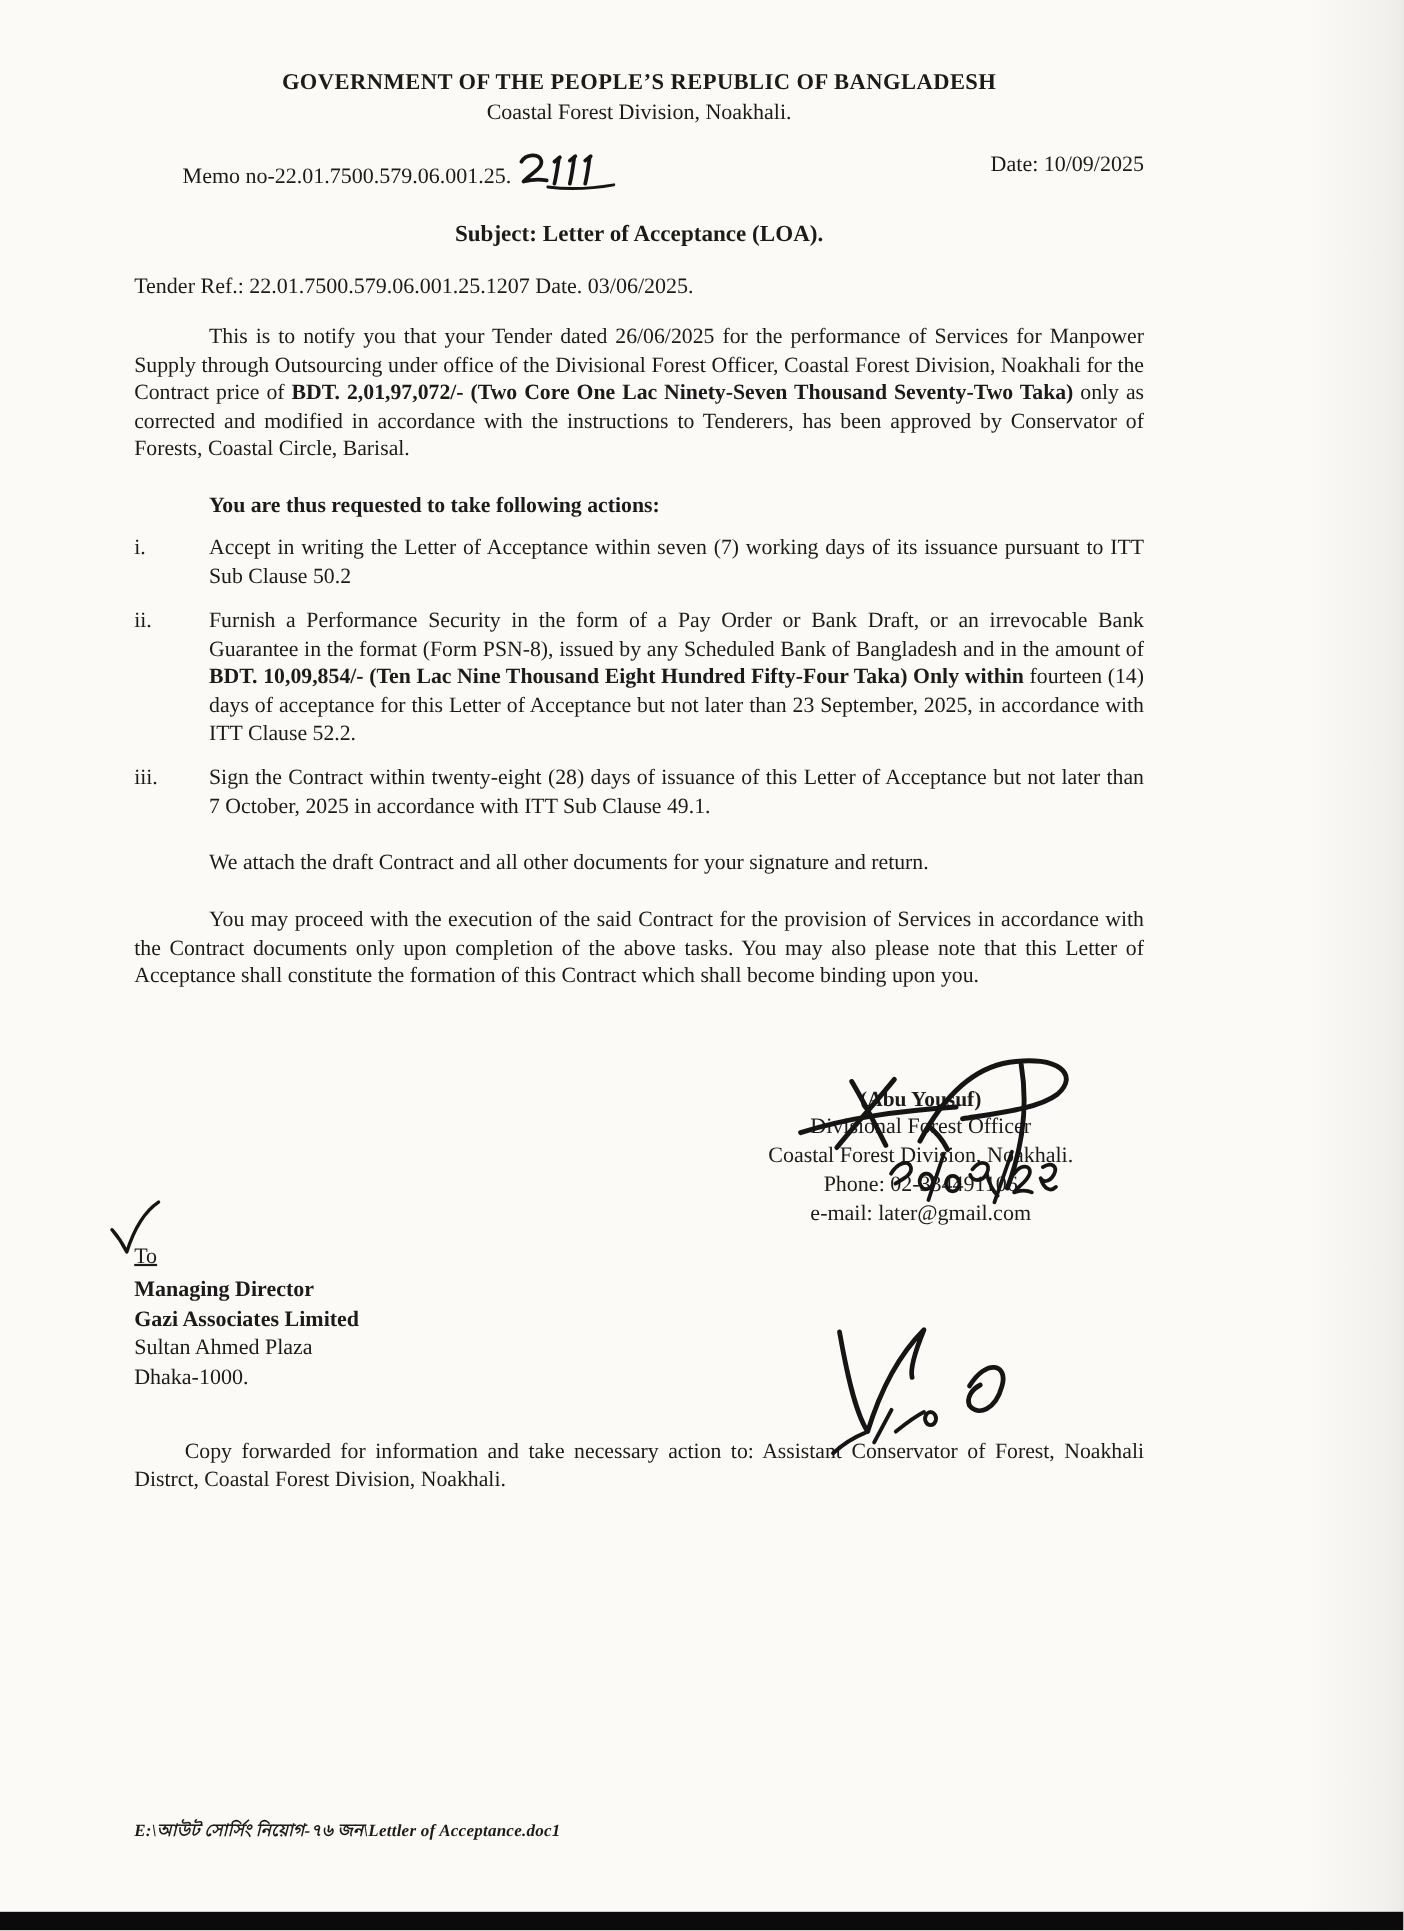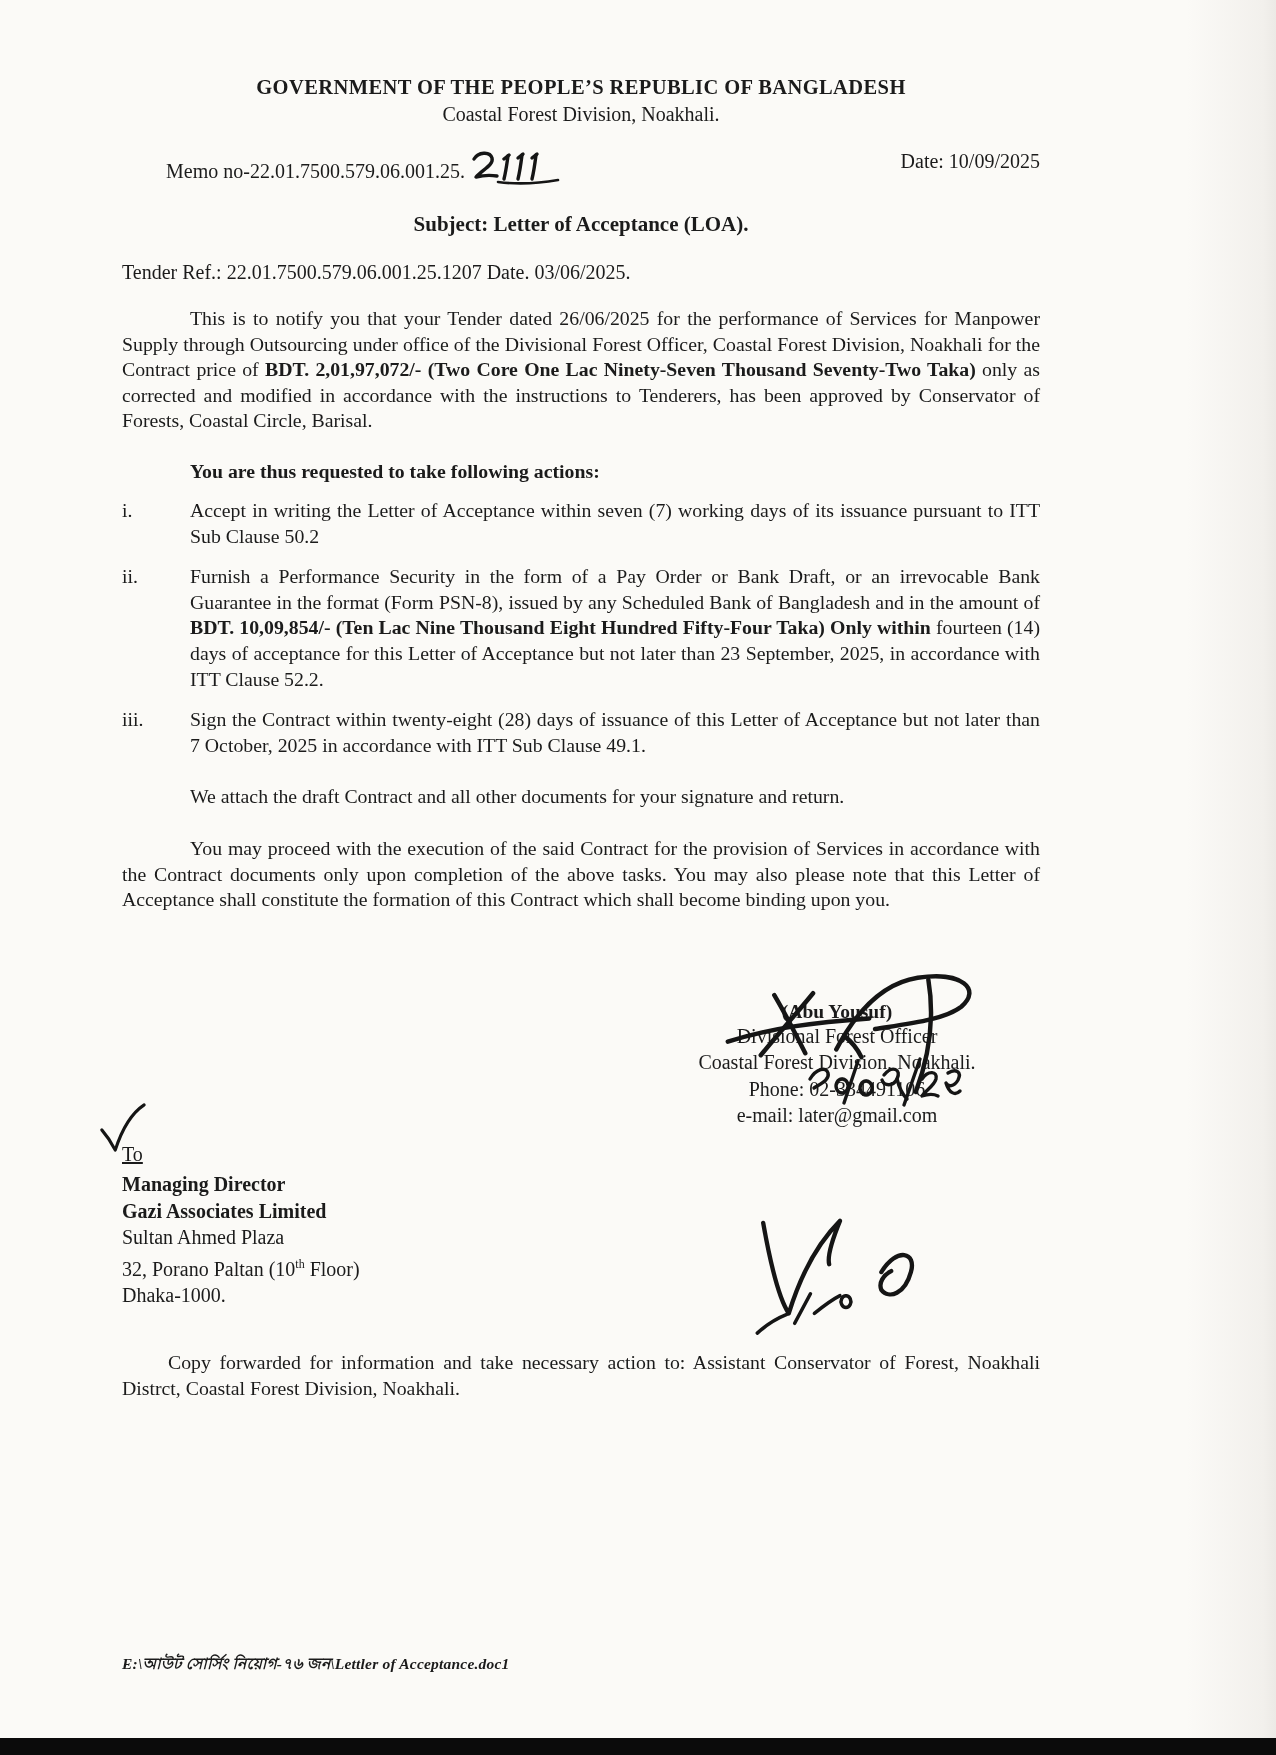--- a/index.html
+++ b/index.html
@@ -5,21 +5,21 @@
   html,body{margin:0;padding:0;background:#e8e6e2;}
   .page{
     position:relative;
     width:1276px;height:1755px;
     margin:0 auto;
     background:linear-gradient(90deg,#fbfaf7 0%, #fbfaf7 93%, #f2f0ec 99%, #eceae6 100%);
     font-family:"Liberation Serif", serif;
     color:#1b1b1b;
     overflow:hidden;
   }
-  .content{position:absolute;left:122px;top:76px;width:918px;}
+  .content{position:absolute;left:122px;top:64px;width:918px;}
   .hdr1{text-align:center;font-weight:bold;font-size:20.5px;letter-spacing:.4px;}
   .hdr2{text-align:center;font-size:20px;margin-top:4px;}
   .memo-row{display:flex;justify-content:space-between;align-items:flex-start;margin-top:24px;font-size:20px;}
   .memo-left{white-space:nowrap;margin-left:44px;}
   .memo-num-svg{vertical-align:-6px;margin-left:3px;}
   .subject{margin-top:28px;font-weight:bold;font-size:21px;text-align:center;}
   .tender{margin-top:24px;font-size:20px;}
   .body-text{font-size:19.8px;line-height:25.6px;}
   .para{margin-top:22px;text-align:justify;text-indent:68px;}
   .actions-heading{margin-top:26px;padding-left:68px;font-weight:bold;font-size:19.8px;}
@@ -132,21 +132,20 @@
     </div>
 
     <div class="to-block">
       <svg class="check-svg" width="52" height="52" viewBox="0 0 54 54">
         <path d="M6,30 C13,38 17,45 20,51 C27,29 38,12 50,4" stroke-width="3.2"></path>
       </svg>
       <div class="to-label">To</div>
       <div class="addr-bold">Managing Director</div>
       <div class="addr-bold">Gazi Associates Limited</div>
       <div>Sultan Ahmed Plaza</div>
-      <div><span>32, Porano Paltan (10</span><sup>th</sup><span> Floor)</span></div>
       <div>Dhaka-1000.</div>
     </div>
 
     <div class="copy-para body-text">Copy forwarded for information and take necessary action to: Assistant Conservator of Forest, Noakhali Distrct, Coastal Forest Division, Noakhali.</div>
 
   </div>
 
   <div class="footer-path">E:\আউট সোর্সিং নিয়োগ-৭৬ জন\Lettler of Acceptance.doc1</div>
 
   <div class="scan-bar"></div>

